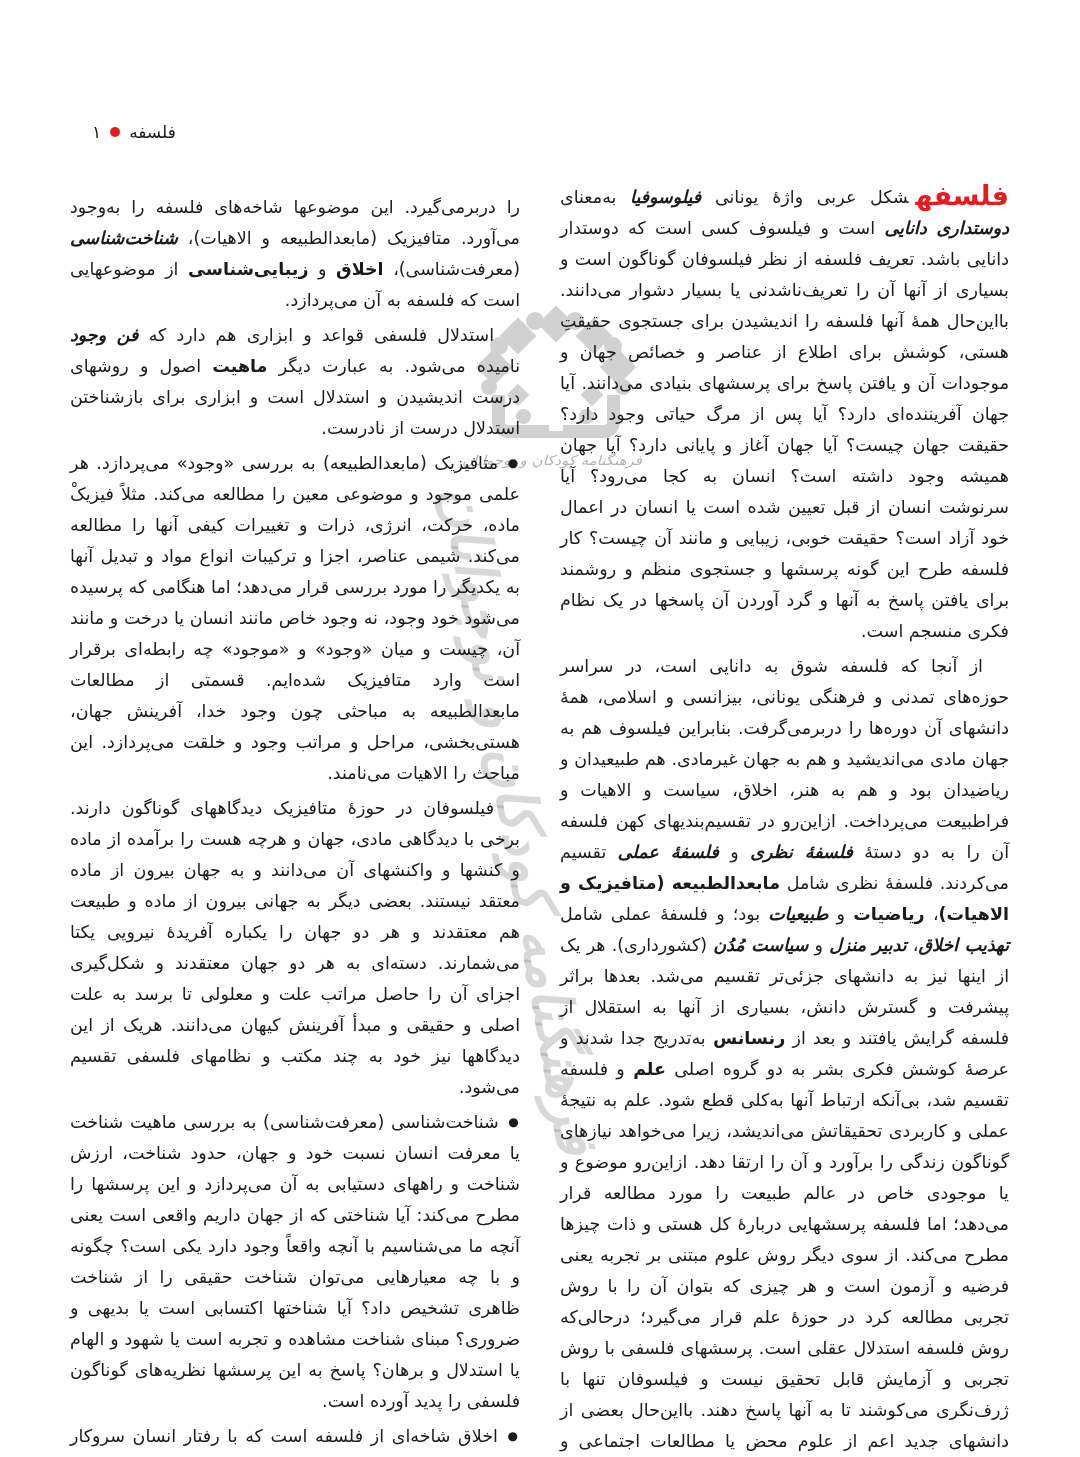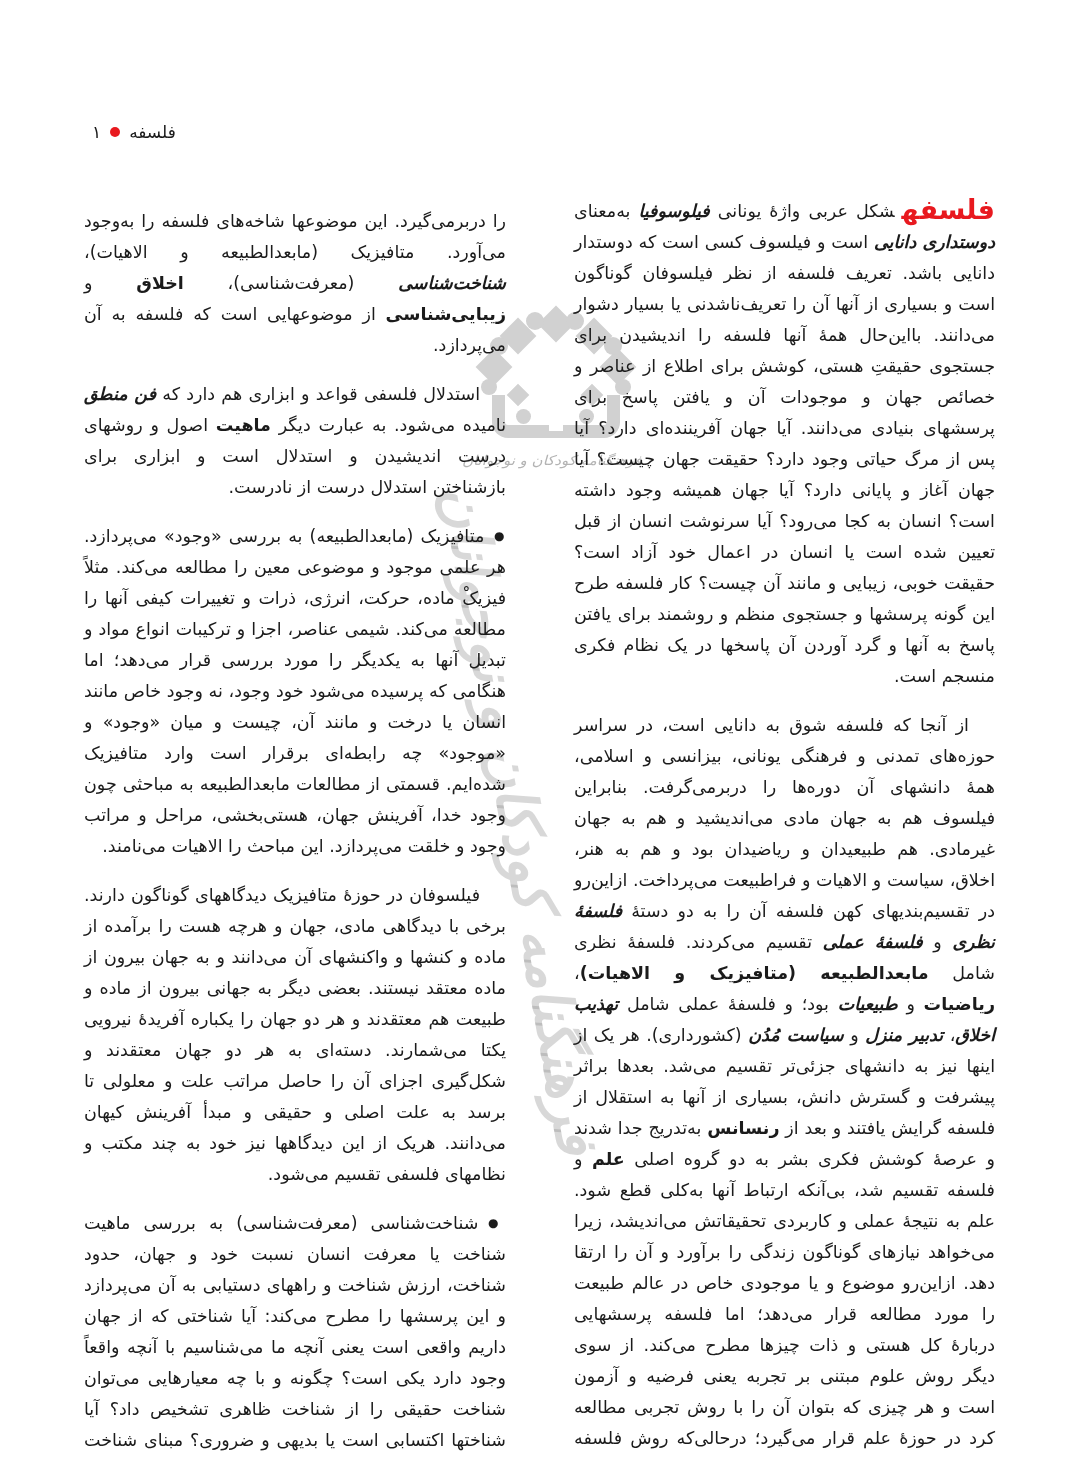--- a/index.html
+++ b/index.html
@@ -42,21 +42,21 @@
     font-size:56px;font-weight:bold;font-style:italic;
     letter-spacing:-1px;white-space:nowrap;
     color:rgba(125,125,125,0.30);
     direction:rtl;
   }
   
   .col{position:absolute;z-index:1;direction:rtl;}
   .col-right{left:556px;top:178px;width:457px;}
   .col-left{left:66px;top:188px;width:458px;}
   .col p{
-    margin:18px;
+    margin:4px;
     font-size:17.5px;line-height:31px;
     text-align:justify;
   }
   .col p.para{text-indent:26px;}
   .headword{
     color:#e8191f;font-weight:bold;
     font-size:27px;line-height:1;
     margin-left:7px;vertical-align:-2px;
   }
   .bdot{font-size:12px;vertical-align:2px;margin-left:4px;}
@@ -99,20 +99,20 @@
     <div class="wm-caption">فرهنگنامه کودکان و نوجوانان</div>
     <div class="wm-diag">فرهنگنامه کودکان و نوجوانان</div>
   </div>
 
   <section class="col col-right">
       <p class="lead"><span class="headword">فلسفه</span>شکل عربی واژهٔ یونانی <b><i>فیلوسوفیا</i></b> به‌معنای <b><i>دوستداری دانایی</i></b> است و فیلسوف کسی است که دوستدار دانایی باشد. تعریف فلسفه از نظر فیلسوفان گوناگون است و بسیاری از آنها آن را تعریف‌ناشدنی یا بسیار دشوار می‌دانند. بااین‌حال همهٔ آنها فلسفه را اندیشیدن برای جستجوی حقیقتِ هستی، کوشش برای اطلاع از عناصر و خصائص جهان و موجودات آن و یافتن پاسخ برای پرسشهای بنیادی می‌دانند. آیا جهان آفریننده‌ای دارد؟ آیا پس از مرگ حیاتی وجود دارد؟ حقیقت جهان چیست؟ آیا جهان آغاز و پایانی دارد؟ آیا جهان همیشه وجود داشته است؟ انسان به کجا می‌رود؟ آیا سرنوشت انسان از قبل تعیین شده است یا انسان در اعمال خود آزاد است؟ حقیقت خوبی، زیبایی و مانند آن چیست؟ کار فلسفه طرح این گونه پرسشها و جستجوی منظم و روشمند برای یافتن پاسخ به آنها و گرد آوردن آن پاسخها در یک نظام فکری منسجم است.</p>
       <p class="para">از آنجا که فلسفه شوق به دانایی است، در سراسر حوزه‌های تمدنی و فرهنگی یونانی، بیزانسی و اسلامی، همهٔ دانشهای آن دوره‌ها را دربرمی‌گرفت. بنابراین فیلسوف هم به جهان مادی می‌اندیشید و هم به جهان غیرمادی. هم طبیعیدان و ریاضیدان بود و هم به هنر، اخلاق، سیاست و الاهیات و فراطبیعت می‌پرداخت. ازاین‌رو در تقسیم‌بندیهای کهن فلسفه آن را به دو دستهٔ <b><i>فلسفهٔ نظری</i></b> و <b><i>فلسفهٔ عملی</i></b> تقسیم می‌کردند. فلسفهٔ نظری شامل <b>مابعدالطبیعه (متافیزیک و الاهیات)</b>، <b>ریاضیات</b> و <b><i>طبیعیات</i></b> بود؛ و فلسفهٔ عملی شامل <b><i>تهذیب اخلاق</i></b>، <b><i>تدبیر منزل</i></b> و <b><i>سیاست مُدُن</i></b> (کشورداری). هر یک از اینها نیز به دانشهای جزئی‌تر تقسیم می‌شد. بعدها براثر پیشرفت و گسترش دانش، بسیاری از آنها به استقلال از فلسفه گرایش یافتند و بعد از <b>رنسانس</b> به‌تدریج جدا شدند و عرصهٔ کوشش فکری بشر به دو گروه اصلی <b>علم</b> و فلسفه تقسیم شد، بی‌آنکه ارتباط آنها به‌کلی قطع شود. علم به نتیجهٔ عملی و کاربردی تحقیقاتش می‌اندیشد، زیرا می‌خواهد نیازهای گوناگون زندگی را برآورد و آن را ارتقا دهد. ازاین‌رو موضوع و یا موجودی خاص در عالم طبیعت را مورد مطالعه قرار می‌دهد؛ اما فلسفه پرسشهایی دربارهٔ کل هستی و ذات چیزها مطرح می‌کند. از سوی دیگر روش علوم مبتنی بر تجربه یعنی فرضیه و آزمون است و هر چیزی که بتوان آن را با روش تجربی مطالعه کرد در حوزهٔ علم قرار می‌گیرد؛ درحالی‌که روش فلسفه استدلال عقلی است. پرسشهای فلسفی با روش تجربی و آزمایش قابل تحقیق نیست و فیلسوفان تنها با ژرف‌نگری می‌کوشند تا به آنها پاسخ دهند. بااین‌حال بعضی از دانشهای جدید اعم از علوم محض یا مطالعات اجتماعی و انسانی با فکر فلسفی و استدلال عقلی ارتباط محکم دارند.</p>
     </section>
   <section class="col col-left">
       <p class="cont">را دربرمی‌گیرد. این موضوعها شاخه‌های فلسفه را به‌وجود می‌آورد. متافیزیک (مابعدالطبیعه و الاهیات)، <b><i>شناخت‌شناسی</i></b> (معرفت‌شناسی)، <b>اخلاق</b> و <b>زیبایی‌شناسی</b> از موضوعهایی است که فلسفه به آن می‌پردازد.</p>
-      <p class="para">استدلال فلسفی قواعد و ابزاری هم دارد که <b><i>فن منطق</i></b> نامیده می‌شود. به عبارت دیگر <b>ماهیت</b> اصول و روشهای درست اندیشیدن و استدلال است و ابزاری برای بازشناختن استدلال درست از نادرست.</p>
+      <p class="para">استدلال فلسفی قواعد و ابزاری هم دارد که <b><i>فن وجود</i></b> نامیده می‌شود. به عبارت دیگر <b>ماهیت</b> اصول و روشهای درست اندیشیدن و استدلال است و ابزاری برای بازشناختن استدلال درست از نادرست.</p>
       <p class="bullet"><span class="bdot">●</span> متافیزیک (مابعدالطبیعه) به بررسی «وجود» می‌پردازد. هر علمی موجود و موضوعی معین را مطالعه می‌کند. مثلاً فیزیکْ ماده، حرکت، انرژی، ذرات و تغییرات کیفی آنها را مطالعه می‌کند. شیمی عناصر، اجزا و ترکیبات انواع مواد و تبدیل آنها به یکدیگر را مورد بررسی قرار می‌دهد؛ اما هنگامی که پرسیده می‌شود خود وجود، نه وجود خاص مانند انسان یا درخت و مانند آن، چیست و میان «وجود» و «موجود» چه رابطه‌ای برقرار است وارد متافیزیک شده‌ایم. قسمتی از مطالعات مابعدالطبیعه به مباحثی چون وجود خدا، آفرینش جهان، هستی‌بخشی، مراحل و مراتب وجود و خلقت می‌پردازد. این مباحث را الاهیات می‌نامند.</p>
       <p class="para">فیلسوفان در حوزهٔ متافیزیک دیدگاههای گوناگون دارند. برخی با دیدگاهی مادی، جهان و هرچه هست را برآمده از ماده و کنشها و واکنشهای آن می‌دانند و به جهان بیرون از ماده معتقد نیستند. بعضی دیگر به جهانی بیرون از ماده و طبیعت هم معتقدند و هر دو جهان را یکباره آفریدهٔ نیرویی یکتا می‌شمارند. دسته‌ای به هر دو جهان معتقدند و شکل‌گیری اجزای آن را حاصل مراتب علت و معلولی تا برسد به علت اصلی و حقیقی و مبدأ آفرینش کیهان می‌دانند. هریک از این دیدگاهها نیز خود به چند مکتب و نظامهای فلسفی تقسیم می‌شود.</p>
       <p class="bullet"><span class="bdot">●</span> شناخت‌شناسی (معرفت‌شناسی) به بررسی ماهیت شناخت یا معرفت انسان نسبت خود و جهان، حدود شناخت، ارزش شناخت و راههای دستیابی به آن می‌پردازد و این پرسشها را مطرح می‌کند: آیا شناختی که از جهان داریم واقعی است یعنی آنچه ما می‌شناسیم با آنچه واقعاً وجود دارد یکی است؟ چگونه و با چه معیارهایی می‌توان شناخت حقیقی را از شناخت ظاهری تشخیص داد؟ آیا شناختها اکتسابی است یا بدیهی و ضروری؟ مبنای شناخت مشاهده و تجربه است یا شهود و الهام یا استدلال و برهان؟ پاسخ به این پرسشها نظریه‌های گوناگون فلسفی را پدید آورده است.</p>
       <p class="bullet"><span class="bdot">●</span> اخلاق شاخه‌ای از فلسفه است که با رفتار انسان سروکار دارد و به پرسشهایی دربارهٔ خوب و بد و خیر و شر، جبر و اختیار، وظیفه و مسئولیت، مطلق یا نسبی بودن قانونهای اخلاقی و مانند آن می‌پردازد.</p>
     </section>
 
 </div>
 
 </body></html>

